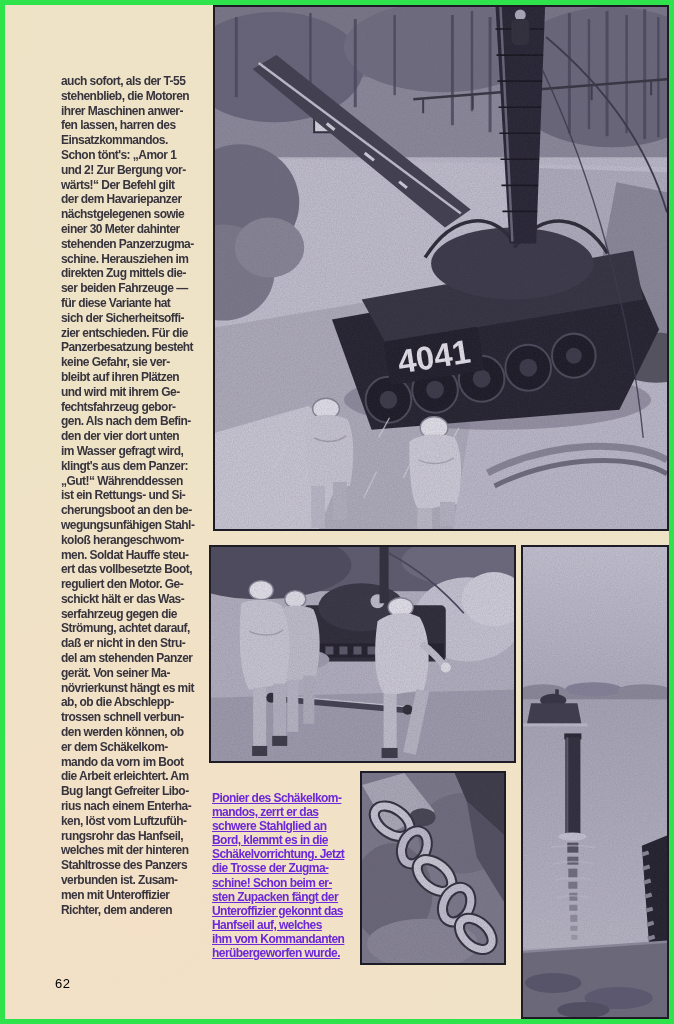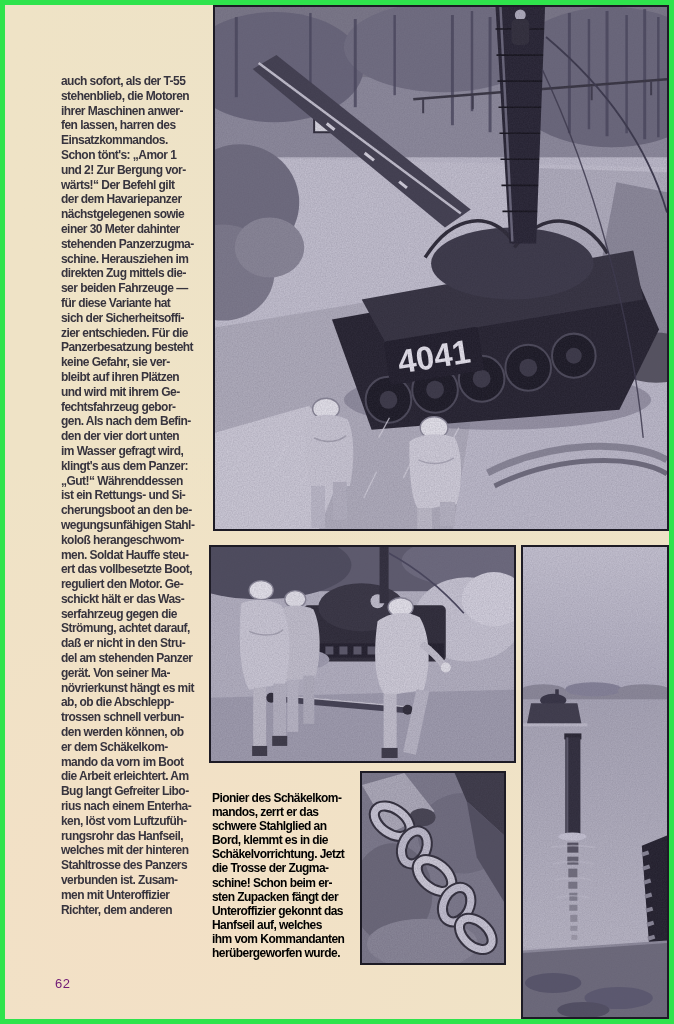--- a/index.html
+++ b/index.html
@@ -18,26 +18,27 @@
   }
   .bodytext{
     position:absolute;left:61px;top:74px;width:154px;
     font-weight:bold;font-size:12px;line-height:14.8px;
     letter-spacing:-0.55px;color:#37343e;
     white-space:pre;
   }
   .caption{
     position:absolute;left:212px;top:791px;width:148px;
     font-weight:bold;font-size:12px;line-height:14.1px;
-    letter-spacing:-0.55px;color:#000000;
+    letter-spacing:-0.55px;color:#6d28d9;
     white-space:pre;
+    text-decoration:underline;
   }
   .pagenum{
     position:absolute;left:55px;top:976px;
-    font-size:13px;color:#701a75;letter-spacing:0.5px;
+    font-size:13px;color:#000000;letter-spacing:0.5px;
   }
   figure.photo{
     margin:0;position:absolute;box-sizing:border-box;
     border:2.5px solid #1d1b25;background:#b5b2c2;
   }
   figure.photo svg{display:block;width:100%;height:100%;}
   .ph-main  {left:213px;top:5px;  width:456px;height:526px;}
   .ph-mid   {left:209px;top:545px;width:307px;height:218px;}
   .ph-chain {left:360px;top:771px;width:146px;height:194px;}
   .ph-right {left:521px;top:545px;width:148px;height:474px;}

